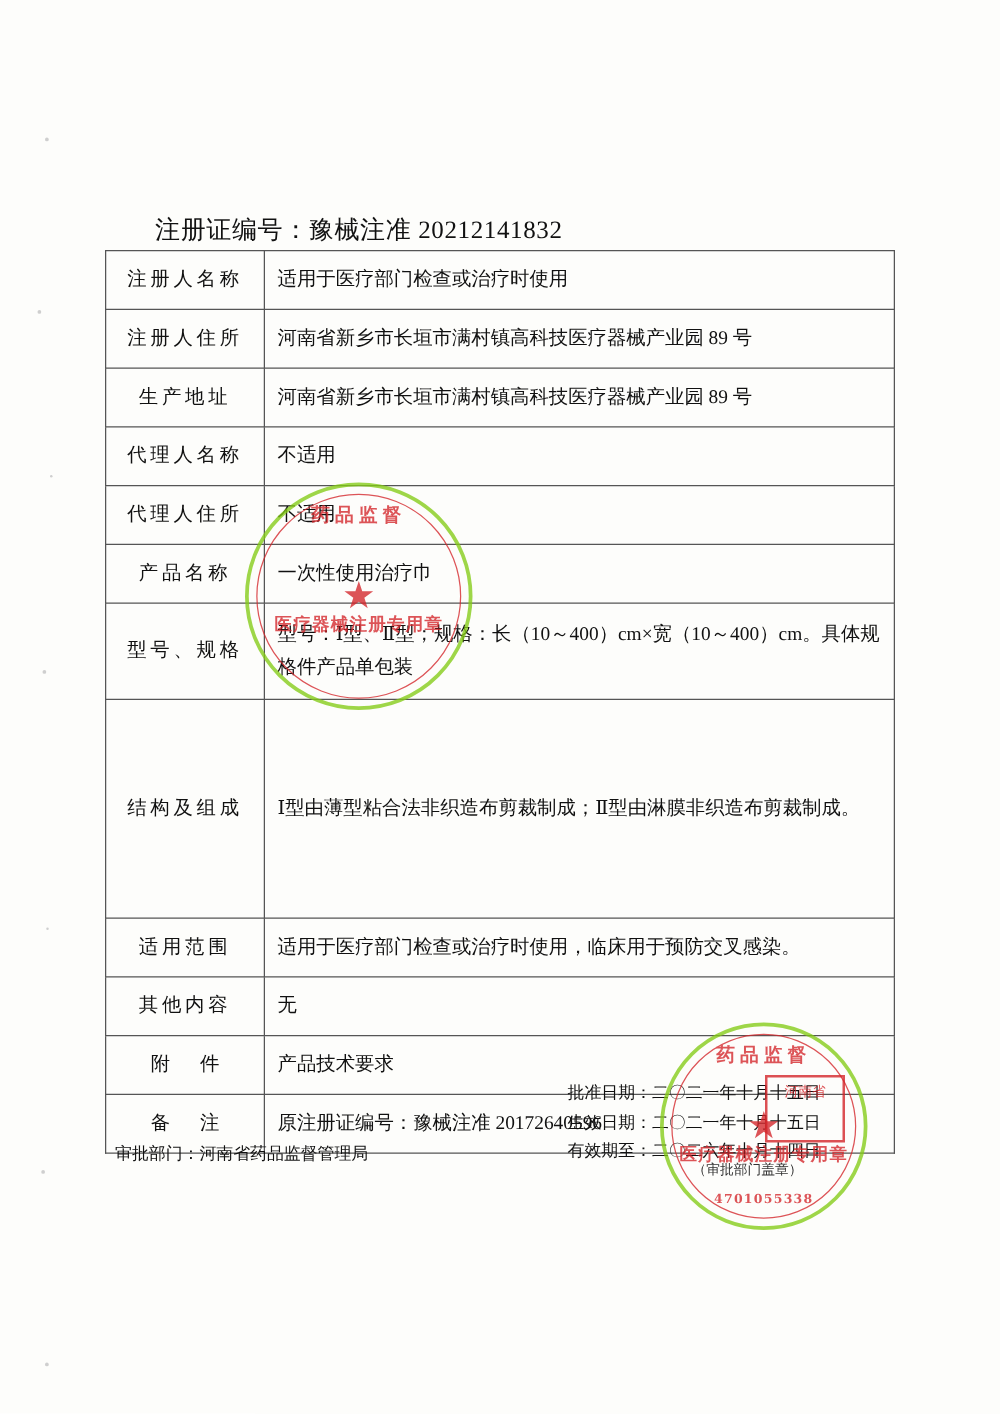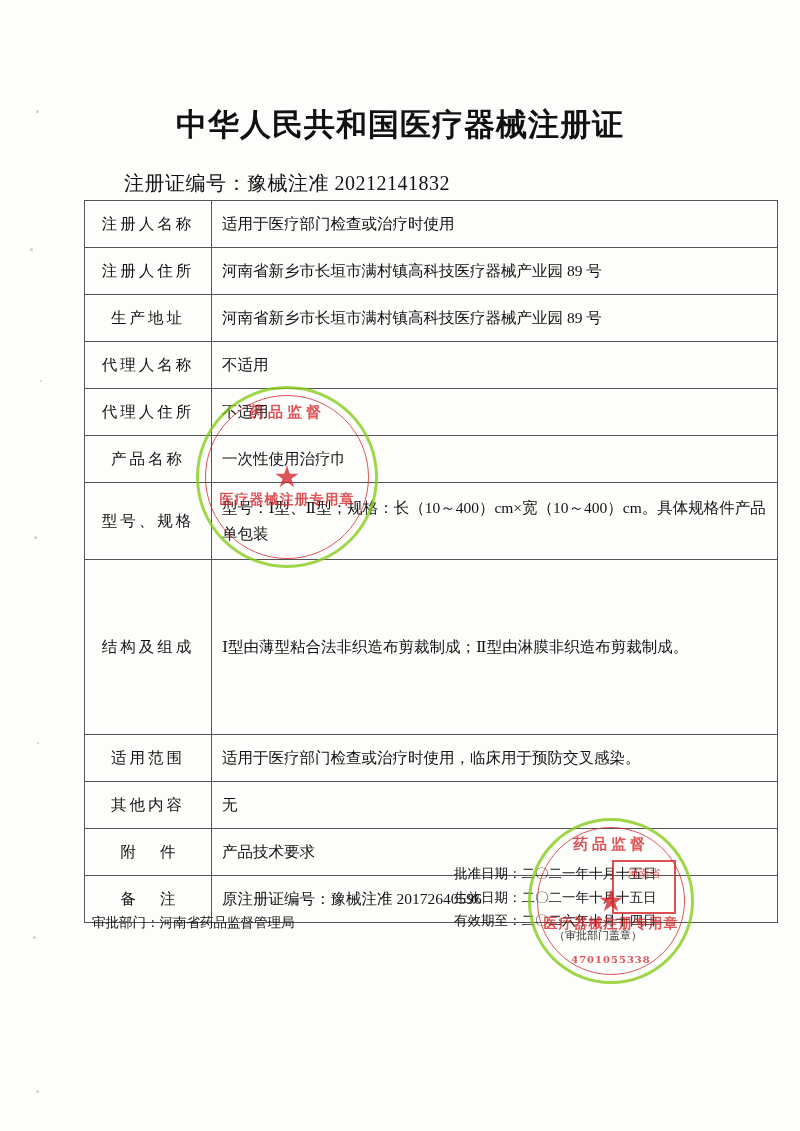--- a/index.html
+++ b/index.html
@@ -52,21 +52,21 @@
     left: 124px;
     font-size: 20px;
     color: #111;
     letter-spacing: 0.5px;
   }
 
   table.cert {
     position: absolute;
     top: 200px;
     left: 84px;
-    width: 694px;
+    width: 632px;
     border-collapse: collapse;
     table-layout: fixed;
   }
   table.cert td {
     border: 1px solid #555;
     font-size: 15.5px;
     line-height: 1.65;
     color: #111;
     vertical-align: middle;
   }
@@ -189,21 +189,20 @@
 <div class="page">
 
   <div class="speck s1"></div>
   <div class="speck s2"></div>
   <div class="speck s3"></div>
   <div class="speck s4"></div>
   <div class="speck s5"></div>
   <div class="speck s6"></div>
   <div class="speck s7"></div>
 
-  <div class="title">中华人民共和国医疗器械注册证</div>
   <div class="regno">注册证编号：豫械注准 20212141832</div>
 
   <table class="cert">
     <tbody>
       <tr class="h-normal">
         <td class="label">注册人名称</td>
         <td class="value">适用于医疗部门检查或治疗时使用</td>
       </tr>
       <tr class="h-normal">
         <td class="label">注册人住所</td>

